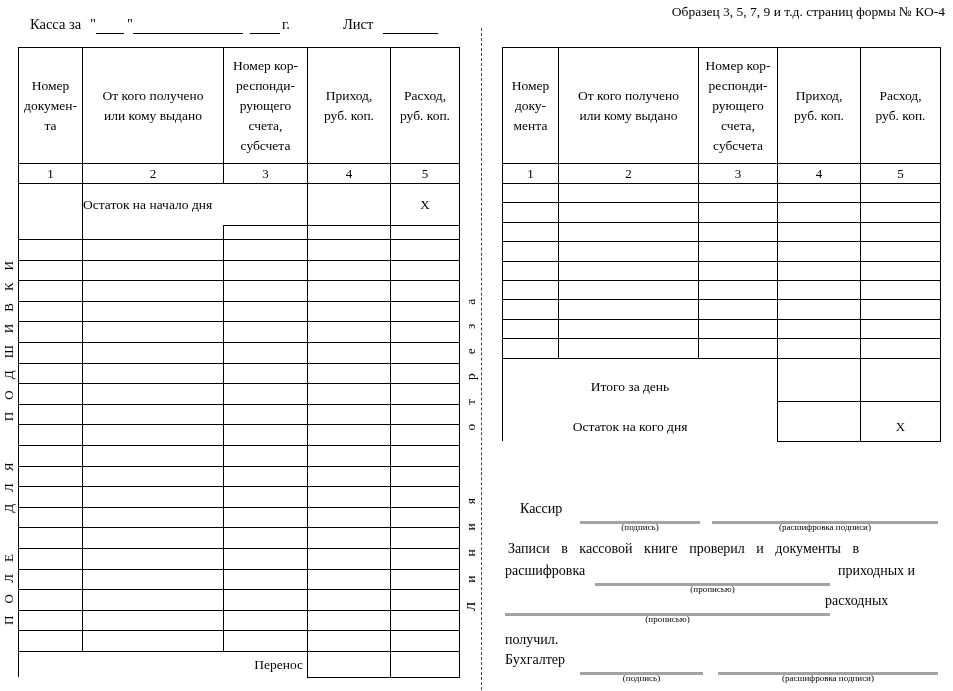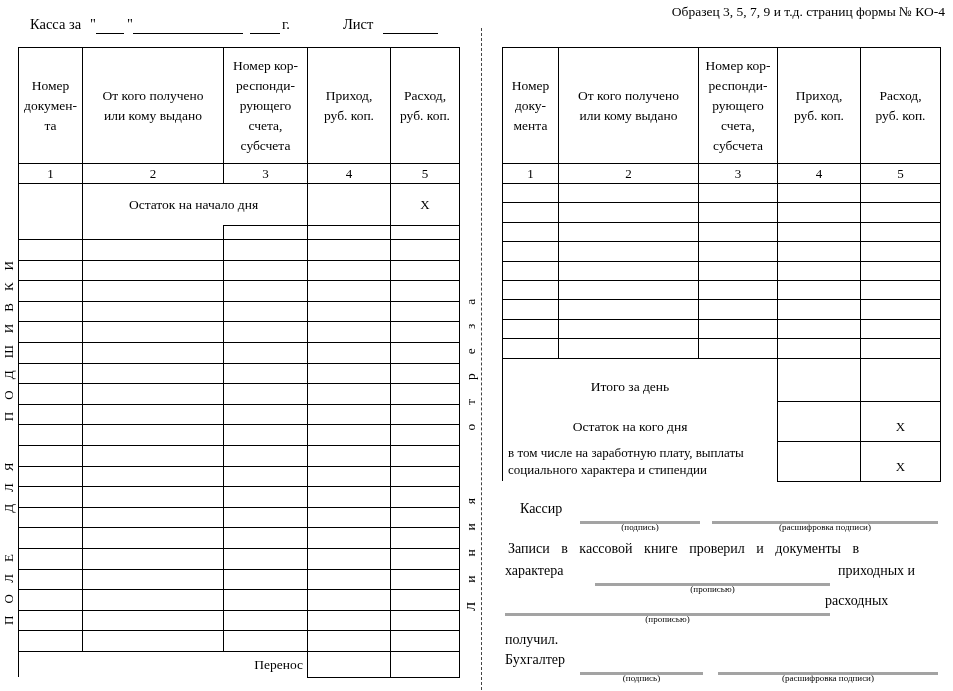--- a/index.html
+++ b/index.html
@@ -33,21 +33,21 @@
   tr.nums td{text-align:center;}
   tr.ost{height:42px;}
   tr.thin{height:14px;}
   .lt tr.er{height:20.6px;}
   .rt tr.er{height:19.4px;}
   tr.per{height:26px;}
   tr.itg{height:43px;}
   tr.oend{height:40px;}
   tr.vtc{height:40px;}
   .ost-lbl{border:1px solid #000;border-bottom:none;border-right:none;
-           text-align:center;padding-right:3px;font-size:13.5px;}
+           text-align:left;padding-right:3px;font-size:13.5px;}
   .thin-c2{border:1px solid #000;border-top:none;border-right:none;}
   .per-lbl{border:none;border-left:1px solid #000;text-align:right;
            padding-right:4px;font-size:13.5px;}
   .free-r{border:none;border-left:1px solid #000;text-align:center;vertical-align:bottom;
           padding:0 20px 6px 0;font-size:13.5px;}
   .free-l{border:none;border-left:1px solid #000;text-align:left;vertical-align:middle;
           padding-left:5px;white-space:pre-line;font-size:13px;line-height:17px;}
   .xc{text-align:center;}
   .xb{text-align:center;vertical-align:bottom;padding-bottom:6px;}
 
@@ -381,42 +381,36 @@
         <tr class="itg">
       <td class="free-r" colspan="3">Итого за день</td>
       <td class="b"></td>
       <td class="b"></td>
     </tr>
     <tr class="oend">
       <td class="free-r" colspan="3">Остаток на кого дня</td>
       <td class="b"></td>
       <td class="b xb">Х</td>
     </tr>
-    <tr class="vtc">
-      <td class="free-l" colspan="3">в том числе на заработную плату, выплаты
-социального характера и стипендии</td>
-      <td class="b"></td>
-      <td class="b xb">Х</td>
-    </tr>
   </tbody>
     </table>
 
   <div class="sig">
     <div class="row" style="top:501px">
       <span class="t" style="left:28px">Кассир</span>
       <span class="blank" style="left:88px;width:120px">
         <span class="cap">(подпись)</span>
       </span>
       <span class="blank" style="left:220px;width:226px">
         <span class="cap">(расшифровка подписи)</span>
       </span>
     </div>
     <div class="row just" style="top:541px;left:16px;width:368px">Записи в кассовой книге проверил и документы в</div>
     <div class="row" style="top:563px">
-      <span class="t" style="left:13px">характера</span>
+      <span class="t" style="left:13px">расшифровка</span>
       <span class="blank" style="left:103px;width:235px">
         <span class="cap">(прописью)</span>
       </span>
       <span class="t" style="left:346px">приходных и</span>
     </div>
     <div class="row" style="top:593px">
       <span class="blank" style="left:13px;width:325px">
         <span class="cap">(прописью)</span>
       </span>
       <span class="t" style="left:333px">расходных</span>

